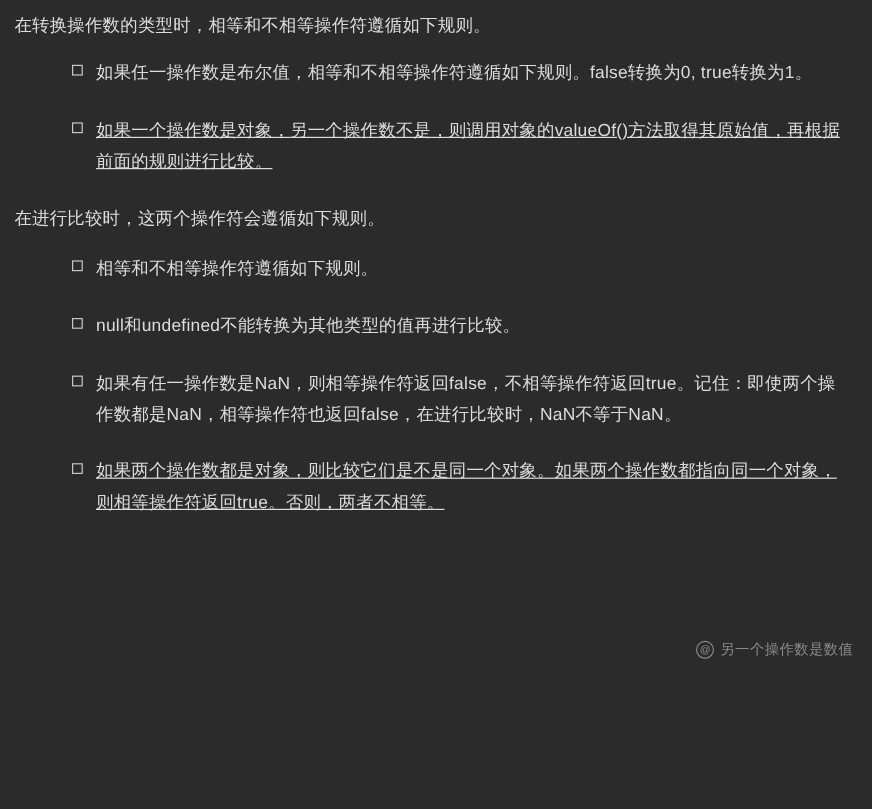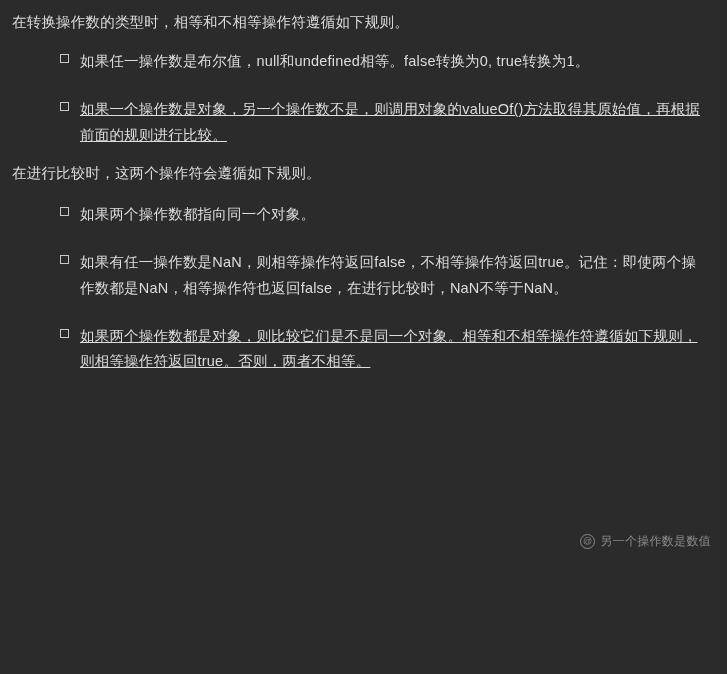--- a/index.html
+++ b/index.html
@@ -26,21 +26,21 @@
     font-size: 14.5px;
     line-height: 1.75;
     color: #dcdcdc;
     margin: 0 0 12px 0;
     letter-spacing: 0.2px;
   }
   .para.intro {
     margin-bottom: 14px;
   }
   .para.second-intro {
-    margin-top: 12px;
+    margin-top: 22px;
     margin-bottom: 16px;
     font-family: Liberation Serif, serif;
   }
   .bullet-list {
     list-style: none;
     margin: 0;
     padding: 0;
   }
   .bullet-item {
     position: relative;
@@ -104,47 +104,48 @@
 <body>
 
 <div class="page">
 
   <p class="para intro">在转换操作数的类型时，相等和不相等操作符遵循如下规则。</p>
 
   <div class="list-block">
     <ul class="bullet-list">
       <li class="bullet-item">
         <span class="bullet-marker"></span>
-        <span>如果任一操作数是布尔值，null和undefined相等。false转换为0, true转换为1。</span>
+        <span>如果任一操作数是布尔值，相等和不相等操作符遵循如下规则。false转换为0, true转换为1。</span>
       </li>
       <li class="bullet-item">
         <span class="bullet-marker"></span>
         <span>如果一个操作数是对象，另一个操作数不是，则调用对象的valueOf()方法取得其原始值，再根据前面的规则进行比较。</span>
       </li>
     </ul>
   </div>
 
   <p class="para second-intro">在进行比较时，这两个操作符会遵循如下规则。</p>
 
   <div class="list-block">
     <ul class="bullet-list">
       <li class="bullet-item">
         <span class="bullet-marker"></span>
-        <span>如果两个操作数都指向同一个对象。</span>
+        <span>相等和不相等操作符遵循如下规则。</span>
       </li>
       <li class="bullet-item">
         <span class="bullet-marker"></span>
+        <span>null和undefined不能转换为其他类型的值再进行比较。</span>
       </li>
       <li class="bullet-item">
         <span class="bullet-marker"></span>
         <span>如果有任一操作数是NaN，则相等操作符返回false，不相等操作符返回true。记住：即使两个操作数都是NaN，相等操作符也返回false，在进行比较时，NaN不等于NaN。</span>
       </li>
       <li class="bullet-item">
         <span class="bullet-marker"></span>
-        <span>如果两个操作数都是对象，则比较它们是不是同一个对象。相等和不相等操作符遵循如下规则，则相等操作符返回true。否则，两者不相等。</span>
+        <span>如果两个操作数都是对象，则比较它们是不是同一个对象。如果两个操作数都指向同一个对象，则相等操作符返回true。否则，两者不相等。</span>
       </li>
     </ul>
   </div>
 
   <div class="watermark">
     <span class="watermark-logo">@</span>
     <span>另一个操作数是数值</span>
   </div>
 
   <div class="right-strip"></div>

